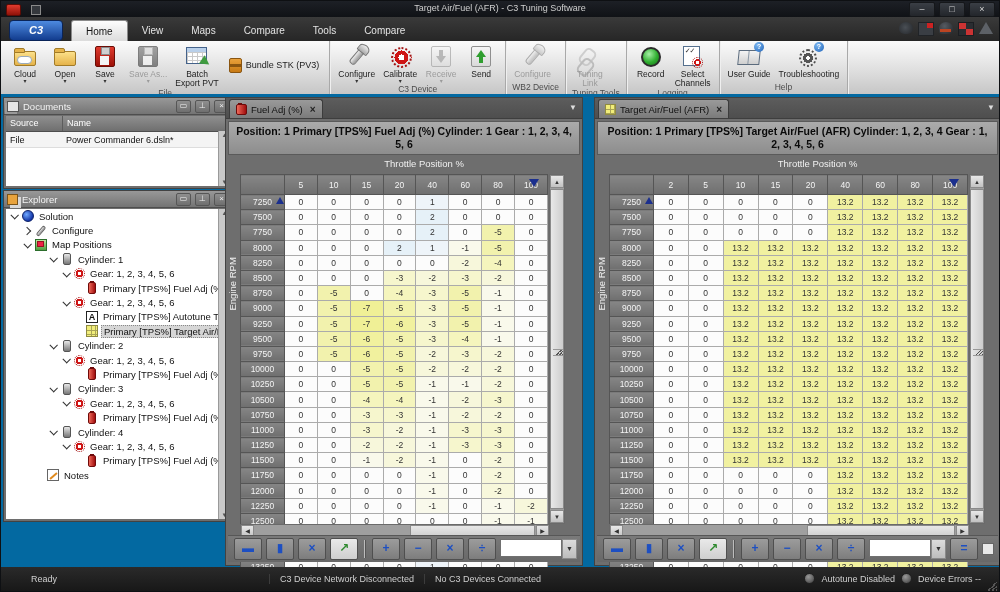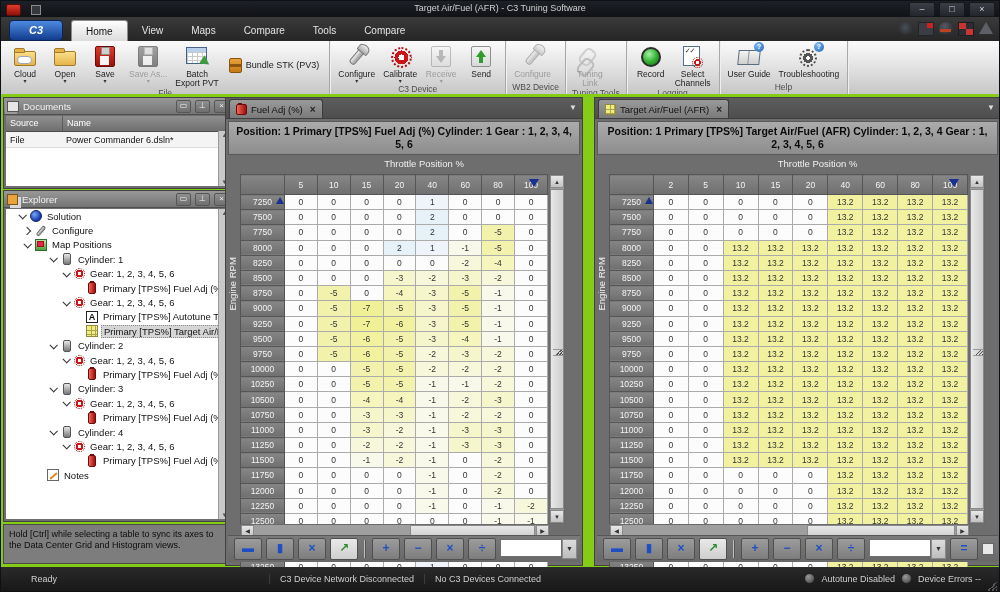--- a/index.html
+++ b/index.html
@@ -65,21 +65,21 @@
   .ic-select{position:absolute;left:3px;top:2px;width:15px;height:18px;background:#fff;border:1px solid #55708e;}
   .ic-select:before{content:'✓✓';position:absolute;left:1px;top:0;font-size:7px;color:#333;letter-spacing:-1px;}
   .ic-select:after{content:'';position:absolute;right:-4px;bottom:-3px;width:9px;height:9px;border-radius:50%;border:1.5px dotted #a31111;background:radial-gradient(circle,#fff 0 1.5px,#ce1515 1.5px 3.5px,rgba(0,0,0,0) 3.5px);}
   .ic-link{position:absolute;left:4px;top:4px;width:9px;height:14px;border:2.5px solid #b3b3b3;border-radius:5px;transform:rotate(40deg);}
   .ic-link:after{content:'';position:absolute;left:3px;top:7px;width:9px;height:14px;border:2.5px solid #9b9b9b;border-radius:5px;}
   .ic-book{position:absolute;left:2px;top:6px;width:20px;height:13px;background:linear-gradient(#f4f4f4,#cfcfcf);border:1px solid #5b6b7d;transform:skewX(-6deg);}
   .ic-book:before{content:'';position:absolute;left:9px;top:0;width:1px;height:100%;background:#8a97a5;}
   .ic-trouble{position:absolute;left:3px;top:5px;width:14px;height:14px;border-radius:50%;border:2px dotted #4e4e4e;background:radial-gradient(circle,#fff 0 2px,#555 2px 5px,rgba(0,0,0,0) 5px);}
   .qbadge:after{content:'?';position:absolute;right:-2px;top:-2px;width:10px;height:10px;border-radius:50%;background:radial-gradient(circle at 35% 30%,#7db9f2,#1f62b8);color:#fff;font-size:7px;font-weight:bold;text-align:center;line-height:10px;}
   
-  #main{position:absolute;left:0;top:93px;width:100%;height:473px;background:#84cc16;}
+  #main{position:absolute;left:0;top:93px;width:100%;height:473px;background:#0369a1;}
   .dockpanel{position:absolute;background:#6e6e6e;border:1px solid #424242;}
   .dockhdr{height:16px;background:linear-gradient(#989898,#747474);display:flex;align-items:center;color:#f2f2f2;font-size:9.5px;padding:0 3px;gap:4px;border-bottom:1px solid #4e4e4e;}
   .dockhdr .grow{flex:1;}
   .hbtn{width:13px;height:11px;font-size:8px;line-height:10px;text-align:center;color:#f0f0f0;background:linear-gradient(#8f8f8f,#6f6f6f);border:1px solid #565656;border-radius:2px;}
   .documents-ico{width:10px;height:9px;background:#e6e6e6;border:1px solid #555;box-shadow:-2px 2px 0 #9a9a9a;}
   .explorer-ico{width:9px;height:9px;background:#e8a33d;border:1px solid #7a541a;box-shadow:3px 3px 0 #d8d8d8;}
   
   .docgrid{position:absolute;left:2px;right:2px;top:18px;bottom:2px;background:#fff;}
   .dochead{display:flex;height:15px;background:linear-gradient(#8f8f8f,#6f6f6f);color:#fff;font-size:9px;border-bottom:1px solid #4e4e4e;}
   .dochead div{padding:2px 4px;border-right:1px solid #5c5c5c;}
@@ -370,21 +370,21 @@
     <div class="dockpanel" id="explorer-panel" style="left:2px;top:96px;width:228px;height:330px;">
       <div class="dockhdr">
         <span class="explorer-ico"></span>
         <span>Explorer</span>
         <span class="grow"></span>
         <span class="hbtn">▭</span>
         <span class="hbtn">⊥</span>
         <span class="hbtn">×</span>
       </div>
       <div class="treewrap" id="explorer-tree">
-          <div class="titem" style="padding-left: 11px;">
+          <div class="titem" style="padding-left: 3px;">
             <span class="chev expanded"></span>
             <span class="ti solution-icon"></span>
             <span class="tlabel">Solution</span>
           </div>
           <div class="titem" style="padding-left: 16px;">
             <span class="chev collapsed"></span>
             <span class="ti wrench-icon"></span>
             <span class="tlabel">Configure</span>
           </div>
           <div class="titem" style="padding-left: 16px;">
@@ -472,21 +472,20 @@
             <span class="ti notes-icon"></span>
             <span class="tlabel">Notes</span>
           </div>
         </div>
       <div class="tree-vscroll" style="top:18px;bottom:2px;right:2px;">
           <span class="a1" style="position:absolute;top:1px;left:0;right:0;">▲</span>
           <span class="a2" style="position:absolute;bottom:1px;left:0;right:0;">▼</span>
         </div>
     </div>
 
-    <div id="hint-box">Hold [Ctrl] while selecting a table to sync its axes to the Data Center Grid and Histogram views.</div>
 
     <div class="tpanel" id="panel0">
         <div class="tabstrip">
           <div class="dtab">
             <span class="ti fuel-icon"></span>
             <span>Fuel Adj (%)</span>
             <span class="tclose">×</span>
           </div>
           <span class="tabdrop">▼</span>
         </div>

